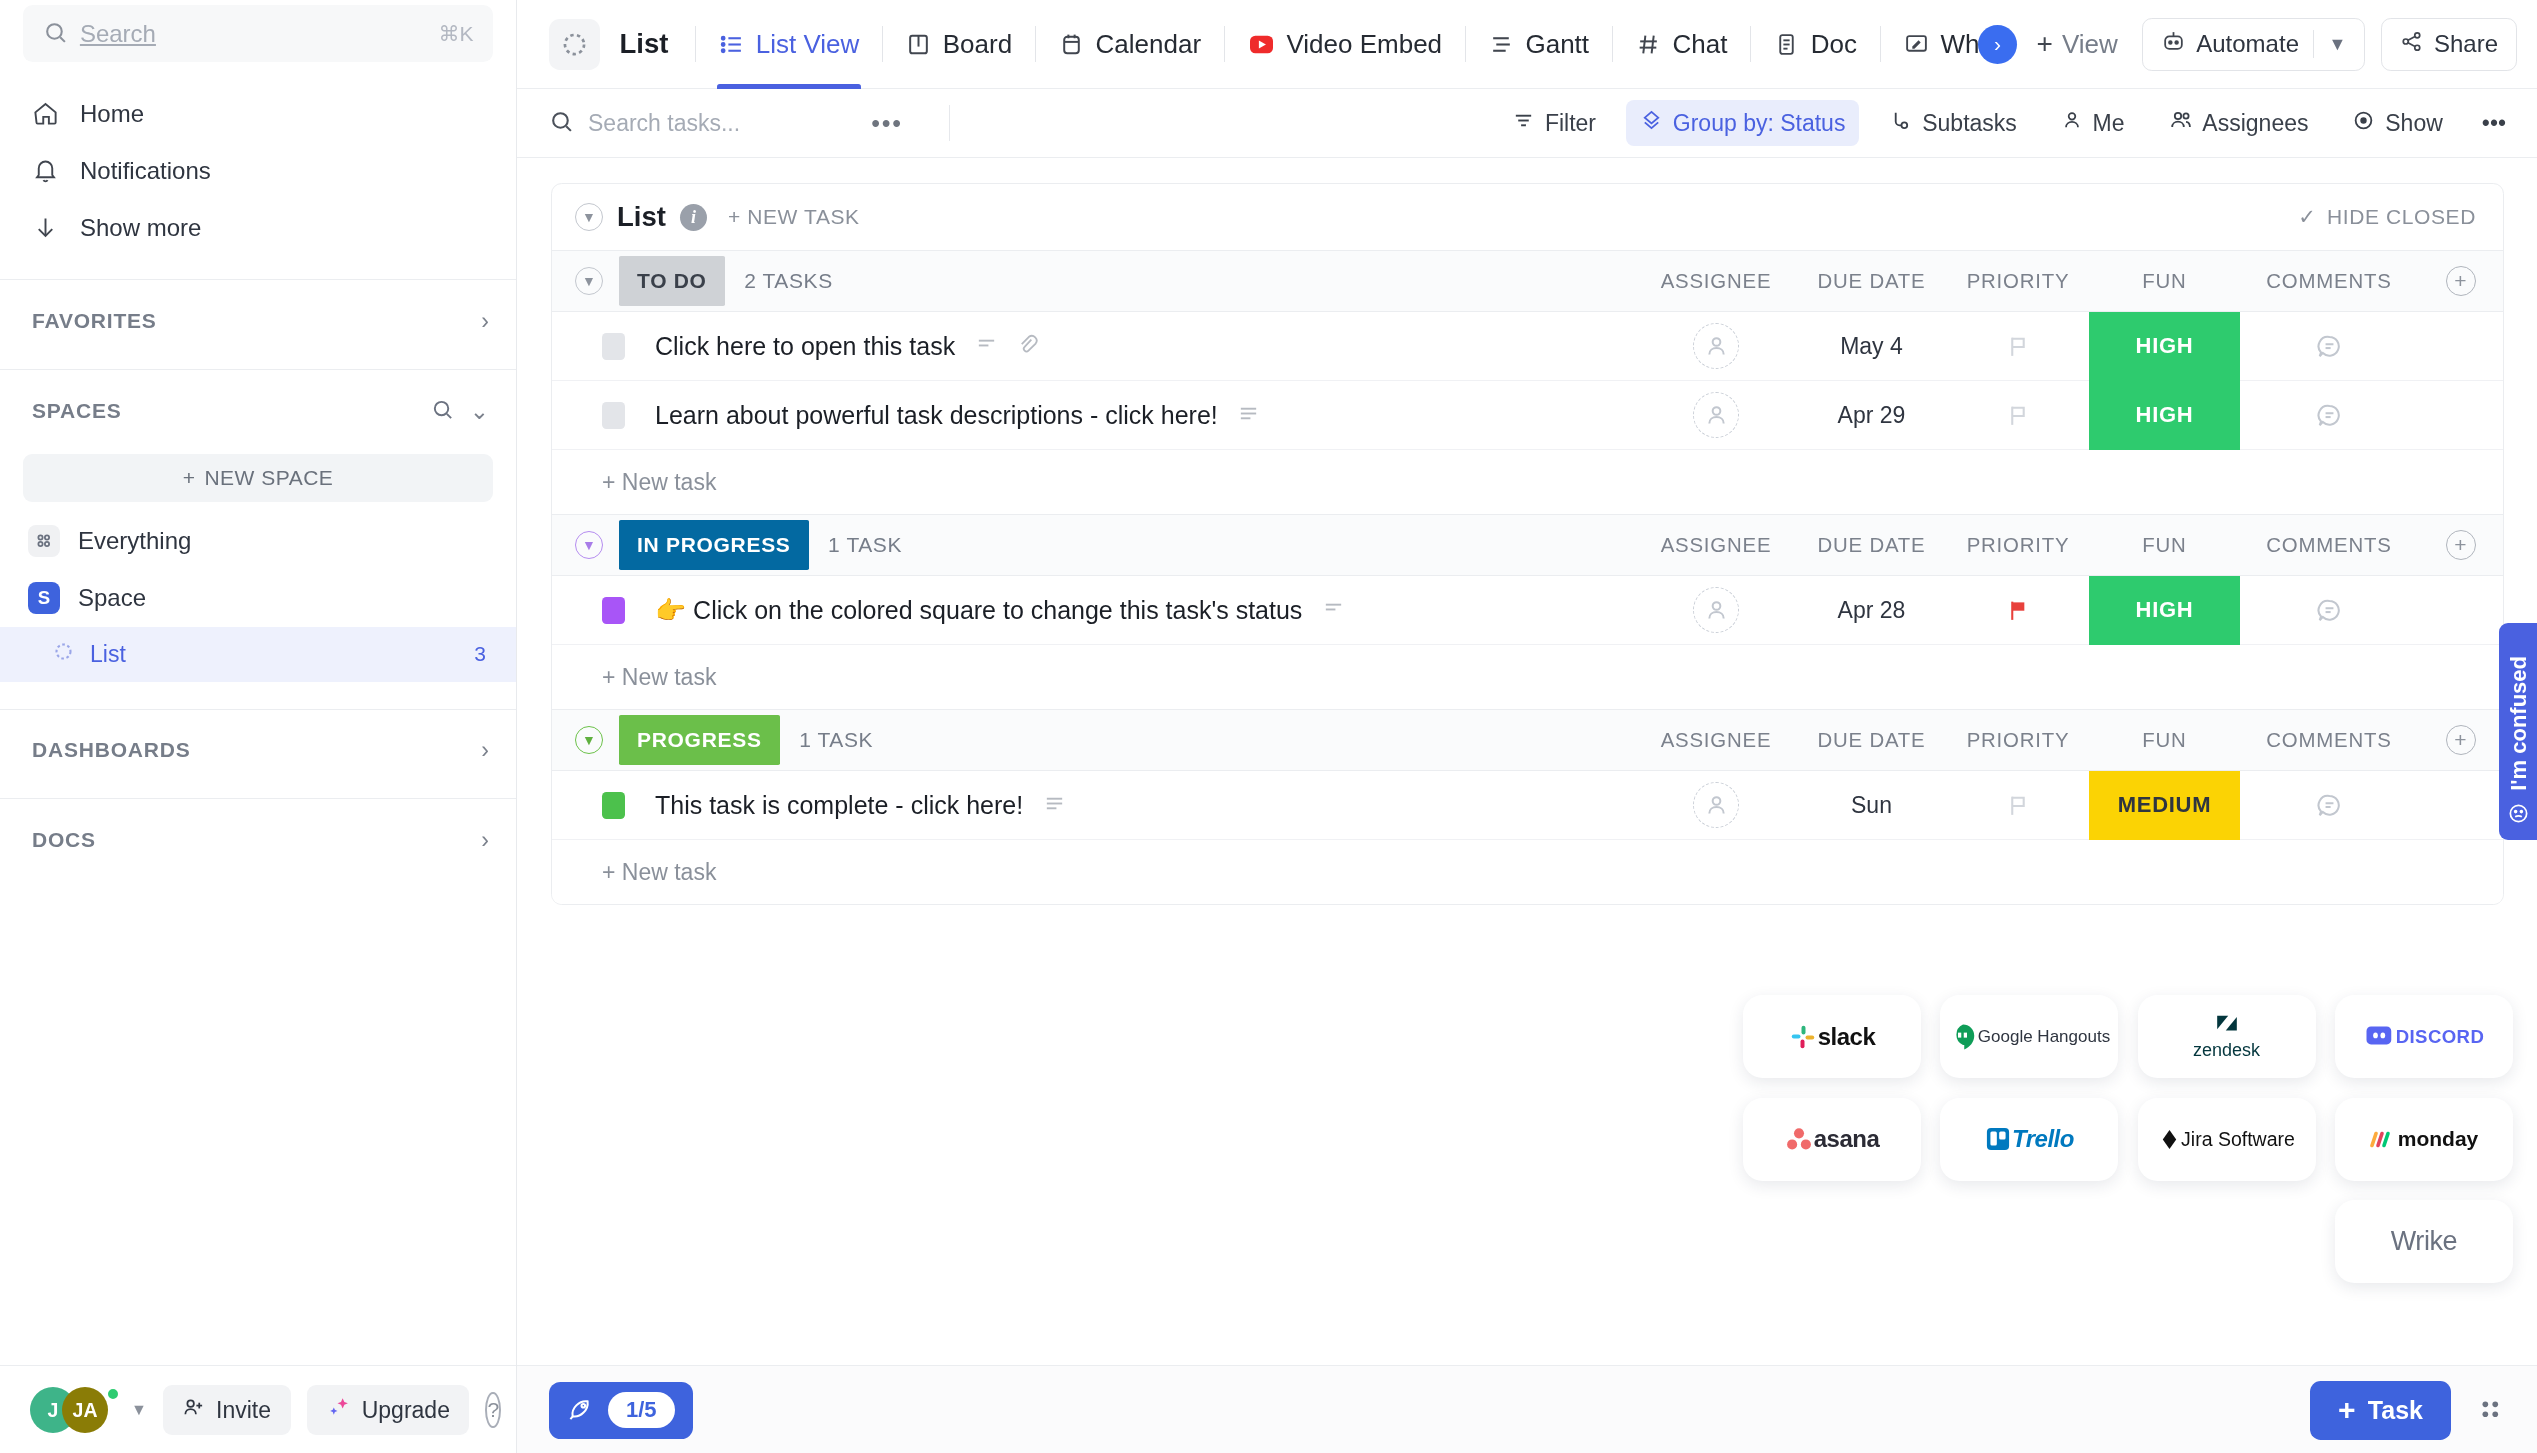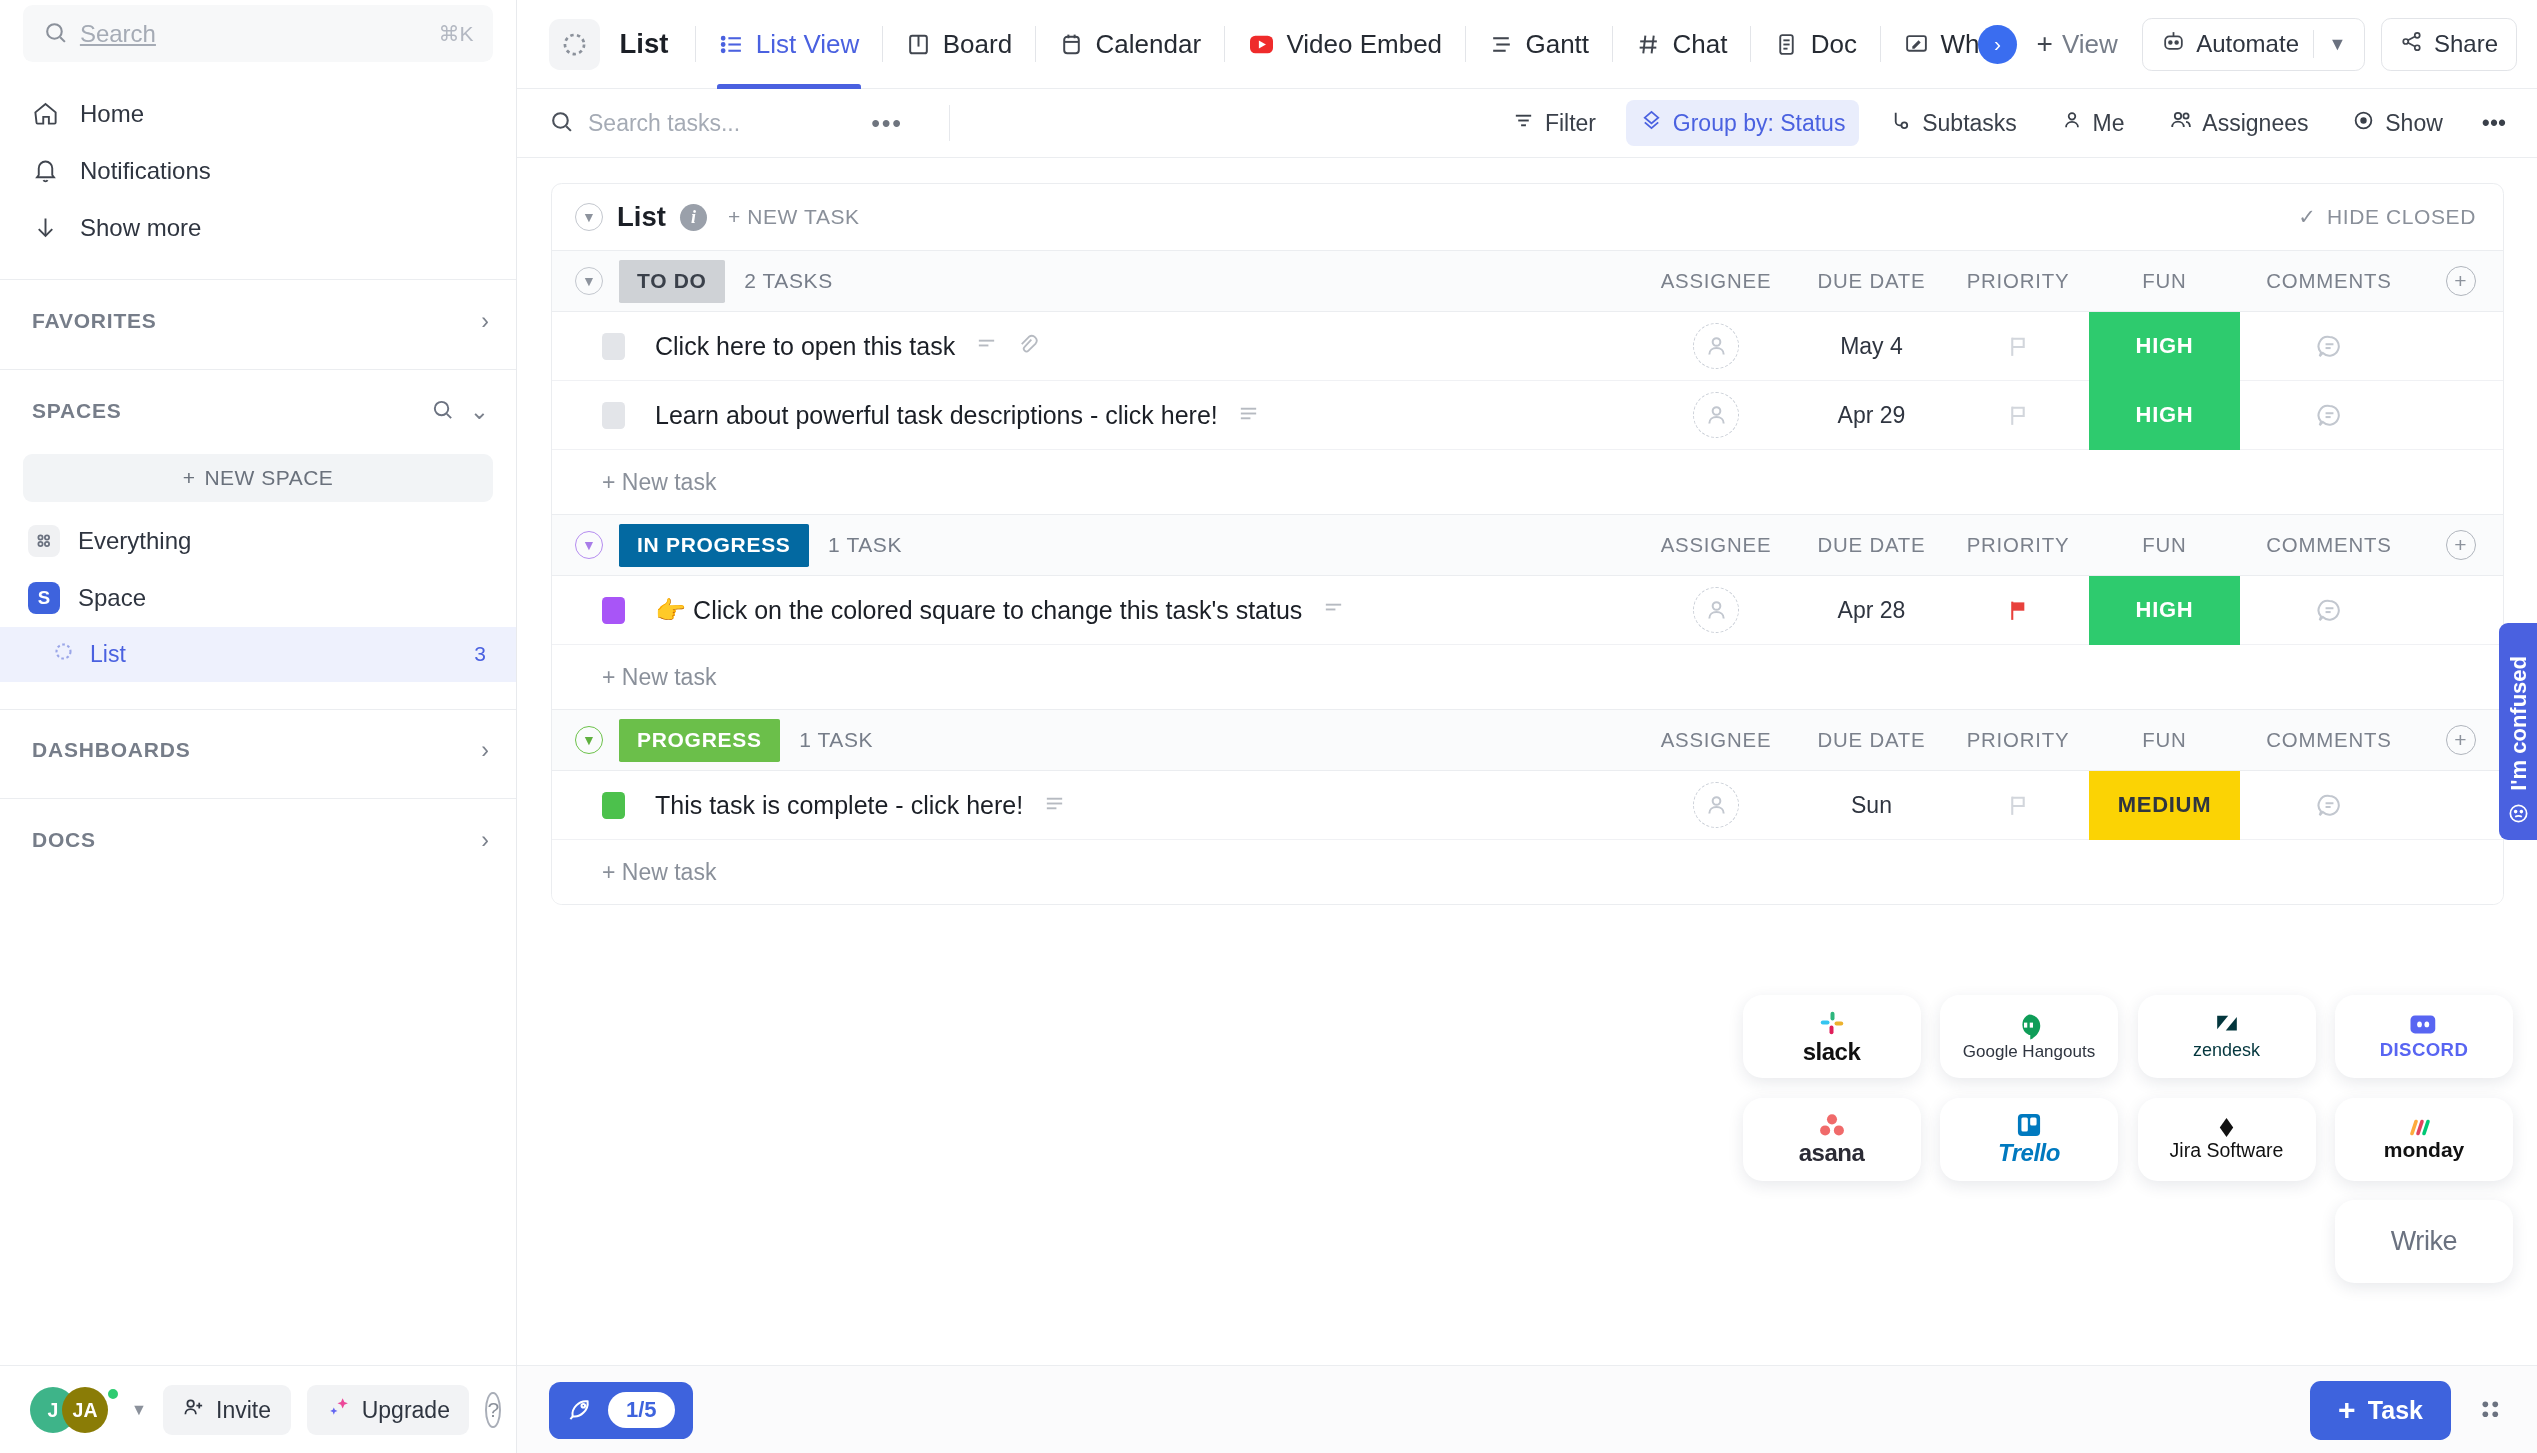--- a/index.html
+++ b/index.html
@@ -188,21 +188,21 @@
   .newtask-link { font-size: 21px; color: #8a909a; letter-spacing: 0.6px; margin-left: 21px; cursor: pointer; }
   .hideclosed { margin-left: auto; display: flex; align-items: center; gap: 10.7px; font-size: 21px; color: #8a909a; letter-spacing: 0.6px; cursor: pointer; }
 
   
   .grp-head {
     height: 62px; display: flex; align-items: center; background: #fafbfc;
     border-top: 0.9px solid #ebedf0; border-bottom: 0.9px solid #ebedf0;
     padding-left: 23px; position: relative;
   }
   .status-chip {
-    height: 43px; display: flex; align-items: center; padding: 0 18px;
+    height: 50px; display: flex; align-items: center; padding: 0 18px;
     font-size: 21px; font-weight: 700; letter-spacing: 0.7px; margin-left: 16px;
     border-radius: 1.8px; cursor: pointer;
   }
   .grp-count { font-size: 21px; color: #767d89; letter-spacing: 0.6px; margin-left: 19.5px; }
 
   .cols { margin-left: auto; display: flex; align-items: center; }
   .col {
     text-align: center; font-size: 20.4px; color: #7b818c; letter-spacing: 0.8px;
   }
   .c-assignee { width: 160px; }
@@ -249,21 +249,21 @@
   }
 
   
   .integrations {
     position: absolute; right: 25px; bottom: 82px;
     display: grid; grid-template-columns: repeat(4, 178px); gap: 19.5px;
   }
   .ilogo {
     width: 178px; height: 83px; background: #fff; border-radius: 19.5px;
     box-shadow: 0 4.4px 16px rgba(30,40,70,0.10);
-    display: flex; align-items: center; justify-content: center;  flex-direction: column;
+    display: flex; align-items: center; justify-content: center; 
   }
   .ilogo.wrike { grid-column: 4; }
   .ilabel { font-size: 24px; font-weight: 700; color: #111; letter-spacing: -0.5px; }
 
   
   .confused {
     position: absolute; right: 0; top: 465px; width: 39px; height: 217px;
     background: #4a61e0; border-radius: 9px 0 0 9px;
     display: flex; flex-direction: column-reverse; align-items: center; justify-content: flex-start;
     color: #fff; cursor: pointer; padding-bottom: 12.4px; gap: 10.7px;

